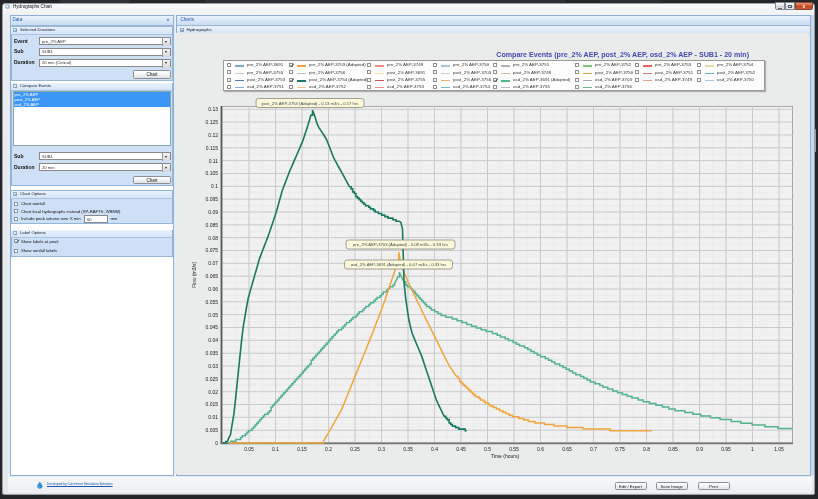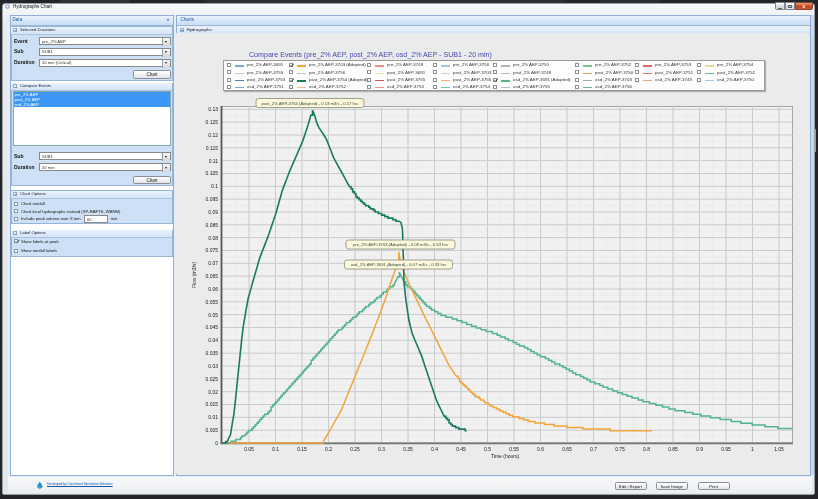--- a/index.html
+++ b/index.html
@@ -305,21 +305,21 @@
     </g>
 <g>
       <rect x="346" y="240" width="109" height="9" rx="2.5" fill="#fbf8dc" stroke="#8a8a7a" stroke-width="0.8"></rect>
       <text x="400.5" y="246.0" text-anchor="middle" font-family="Liberation Sans, sans-serif" font-size="4.2" fill="#3d4d42">pre_2% AEP-3703 (Adopted) - 0.08 m3/s - 0.33 hrs</text>
     </g>
 <g>
       <rect x="344.5" y="260" width="108" height="9" rx="2.5" fill="#fbf8dc" stroke="#8a8a7a" stroke-width="0.8"></rect>
       <text x="398.5" y="266.0" text-anchor="middle" font-family="Liberation Sans, sans-serif" font-size="4.2" fill="#3d4d42">osd_2% AEP-3691 (Adopted) - 0.07 m3/s - 0.33 hrs</text>
     </g>
 </svg>
-<div class="abs" style="left:249px;top:51px;width:480px;text-align:left;font-size:7.1px;color:#4848b4;font-weight:normal">Compare Events (pre_2% AEP, post_2% AEP, osd_2% AEP - SUB1 - 20 min)</div>
+<div class="abs" style="left:269px;top:51px;width:480px;text-align:right;font-size:7.1px;color:#4848b4;font-weight:bold">Compare Events (pre_2% AEP, post_2% AEP, osd_2% AEP - SUB1 - 20 min)</div>
 <div style="position:absolute;left:223px;top:60px;width:542px;height:31px;background:#fdfdfd;border:1px solid #9a9a9a;box-shadow:1px 1px 1px rgba(0,0,0,0.25)">
     <span style="position:absolute;left:3px;top:2.0px;width:4.2px;height:4.2px;border:1px solid #909090;background:#fff;"></span>
     <span style="position:absolute;left:11px;top:4.2px;width:9px;height:1.4px;background:#7da7d9;"></span>
     <span style="position:absolute;left:23px;top:1.2px;font-size:4.4px;color:#333;white-space:nowrap">pre_2% AEP-3691</span>
     <span style="position:absolute;left:65px;top:2.0px;width:4.2px;height:4.2px;border:1px solid #909090;background:#fff;">
       <svg width="4.4" height="4.4" viewBox="0 0 10 10" style="position:absolute;left:-0.4px;top:-0.9px">
         <path d="M1.5 5 L4 8 L9 1" stroke="#2a4a2a" stroke-width="2.2" fill="none"></path>
       </svg>
     </span>
     <span style="position:absolute;left:73px;top:4.2px;width:9px;height:2.2px;background:#f2a53c;"></span>

